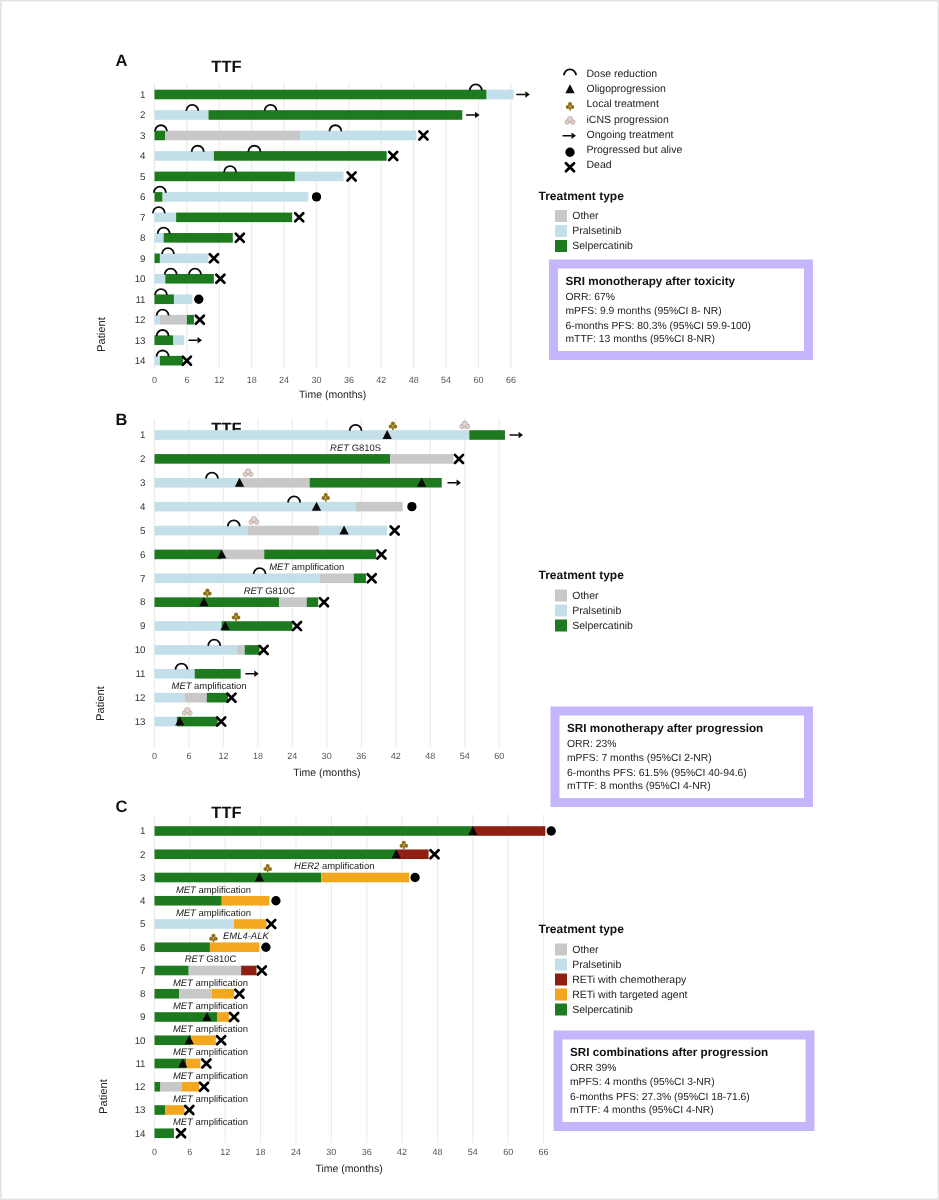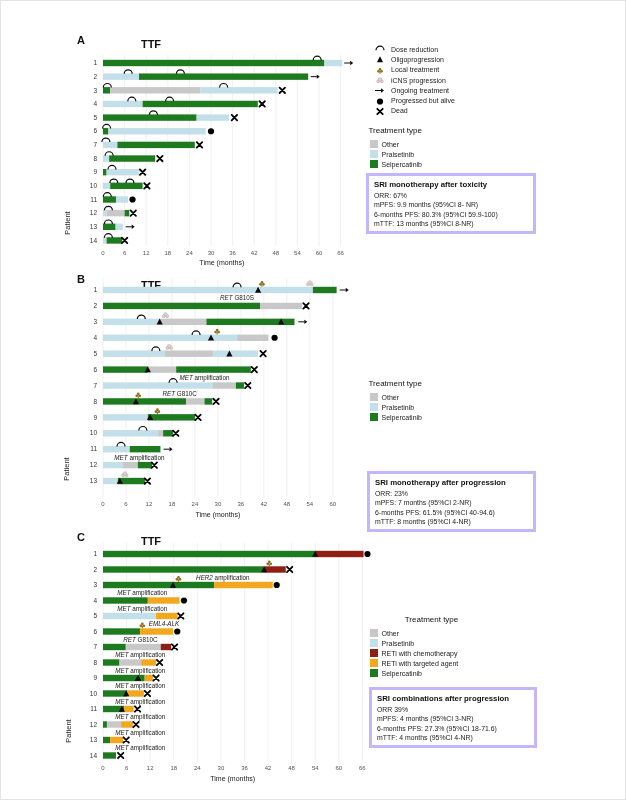--- a/index.html
+++ b/index.html
@@ -5,25 +5,25 @@
   html,body{margin:0;padding:0;background:#fff;}
   body{width:626px;height:800px;font-family:"Liberation Sans",sans-serif;}
   .figure{position:relative;width:624px;height:798px;background:#fff;border:1px solid #e3e3e3;overflow:hidden;}
   svg{position:absolute;left:0;}
   svg text{font-family:"Liberation Sans",sans-serif;}
   .marker-legend{position:absolute;left:371px;top:43px;}
   .mk-item{display:flex;align-items:center;height:10.3px;}
   .mk-item svg{position:static;flex:0 0 auto;}
   .mk-item span{font-size:7px;color:#222;margin-left:3px;white-space:nowrap;}
   .t-legend{position:absolute;left:358px;}
-  .t-legend .t-head{font-size:8px;font-weight:normal;color:#111;margin-bottom:4px;text-align:right;}
+  .t-legend .t-head{font-size:8px;font-weight:bold;color:#111;margin-bottom:4px;}
   .t-item{display:flex;align-items:center;height:10px;padding-left:11px;}
   .t-swatch{width:7.5px;height:7.5px;flex:0 0 auto;}
   .t-item span{font-size:7px;color:#222;margin-left:4px;white-space:nowrap;}
-  .stats-box{position:absolute;background:#fff;border:3px solid #c4b5fd;padding:4px 5px 3px 5px;}
+  .stats-box{position:absolute;background:#fff;border:6px solid #c4b5fd;padding:4px 5px 3px 5px;}
   .stats-title{font-size:7.8px;font-weight:bold;color:#111;white-space:nowrap;margin-bottom:2px;}
   .stats-line{font-size:6.9px;color:#222;white-space:nowrap;line-height:9.3px;}
   #tlegA{top:125px;} #tlegB{top:378px;} #tlegC{top:614px;}
   #statsA{left:365px;top:172px;width:154px;}
   #statsB{left:366px;top:428px;width:153px;margin-top:42px;}
   #statsC{left:368px;top:686px;width:152px;}
 </style>
 </head>
 <body>
 

